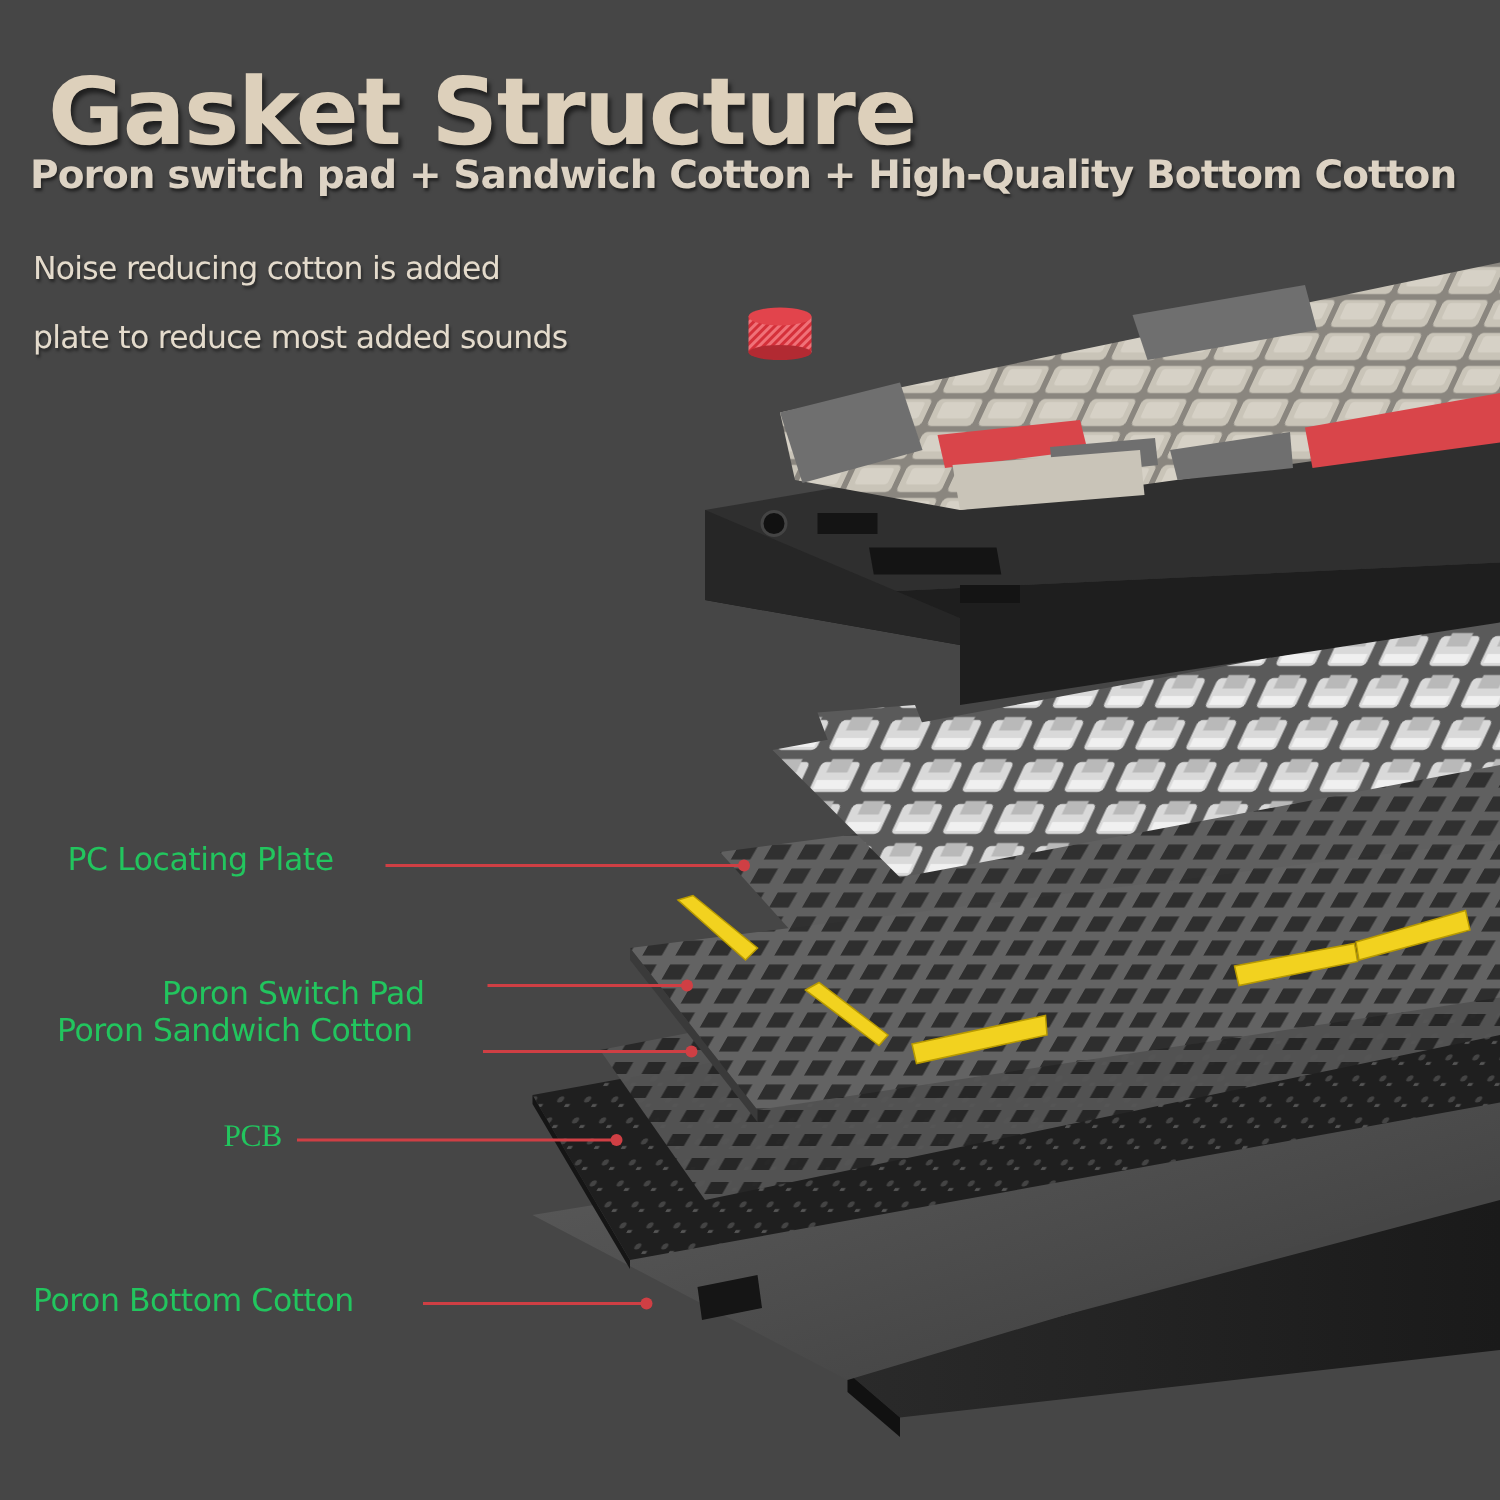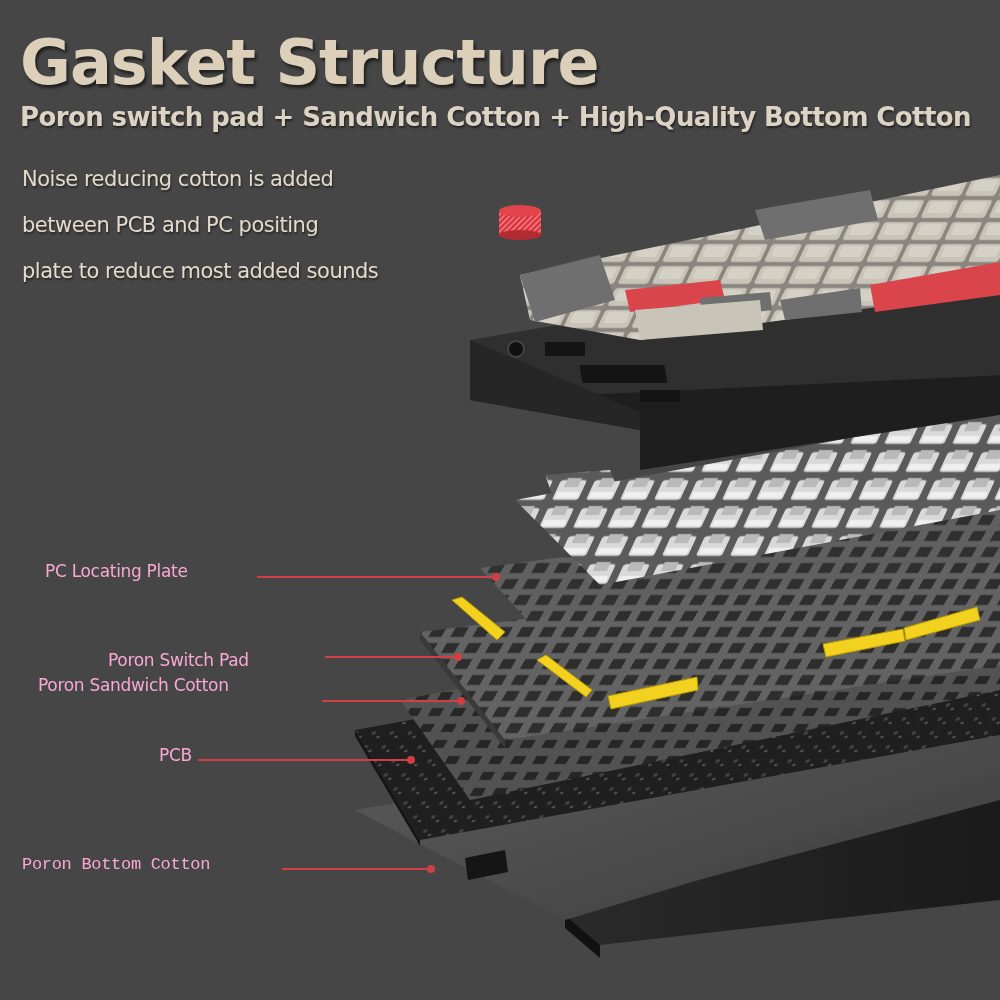--- a/index.html
+++ b/index.html
@@ -1,33 +1,32 @@
 <!DOCTYPE html>
 <html><head>
 <meta charset="utf-8">
 <style>
   html, body { margin: 0; padding: 0; }
   body { width: 1000px; height: 1000px; background: #464646; overflow: hidden; position: relative; font-family: "DejaVu Sans", sans-serif; }
-  .title { position: absolute; left: 16px; top: 22px; font-size: 62px; font-weight: bold; color: #ddd0bb; letter-spacing: -1px; text-shadow: 2px 3px 3px rgba(0,0,0,0.55); margin: 4px; }
+  .title { position: absolute; left: 16px; top: 22px; font-size: 62px; font-weight: bold; color: #ddd0bb; letter-spacing: -1px; text-shadow: 2px 3px 3px rgba(0,0,0,0.55); margin: 16px; }
   .subtitle { position: absolute; left: 20px; top: 102px; font-size: 26px; font-weight: bold; color: #ddd3c4; letter-spacing: -0.6px; text-shadow: 1px 2px 2px rgba(0,0,0,0.5); white-space: nowrap; }
   .desc { position: absolute; left: 22px; top: 156px; font-size: 21px; line-height: 46px; color: #e4dbcc; letter-spacing: -0.5px; text-shadow: 1px 2px 2px rgba(0,0,0,0.45); }
   .desc div { white-space: nowrap; }
   .art { position: absolute; left: 0; top: 0; width: 1000px; height: 1000px; }
-  .label { position: absolute; color: #f9a8d4; font-size: 17px; white-space: nowrap; letter-spacing: -0.3px; }
+  .label { position: absolute; color: #22c55e; font-size: 21px; white-space: nowrap; letter-spacing: -0.3px; }
   .leader { position: absolute; height: 2px; background: #cf3f44; }
   .leader::after { content: ""; position: absolute; right: -4px; top: -3px; width: 8px; height: 8px; border-radius: 50%; background: #cf3f44; }
 </style>
 </head>
 <body>
 
 <h1 class="title">Gasket Structure</h1>
 <div class="subtitle">Poron switch pad + Sandwich Cotton + High-Quality Bottom Cotton</div>
 <div class="desc">
   <div>Noise reducing cotton is added</div>
-  <div>between PCB and PC positing</div>
   <div>plate to reduce most added sounds</div>
 </div>
 
 <svg class="art" viewBox="0 0 1000 1000" xmlns="http://www.w3.org/2000/svg">
   <defs>
     <linearGradient id="bottomCase" x1="0" y1="0" x2="1" y2="0">
       <stop offset="0" stop-color="#2a2a2a"></stop>
         <stop offset="1" stop-color="#1a1a1a"></stop>
     </linearGradient>
     <linearGradient id="bottomCotton" x1="0" y1="0" x2="1" y2="1">
@@ -139,19 +138,19 @@
 </div>
 <div>
   <div class="label" style="left:38px; top:638px;margin-top:37px;">Poron Sandwich Cotton</div>
   <div class="leader" style="left:325px; top:656px; width:133px;"></div>
 </div>
 <div>
   <div class="label" style="left:108px; top:650px;">Poron Switch Pad</div>
   <div class="leader" style="left:322px; top:700px; width:139px;"></div>
 </div>
 <div>
-  <div class="label" style="left:159px; top:745px;">PCB</div>
+  <div class="label" style="left:149px; top:745px;font-family:Liberation Serif, serif;">PCB</div>
   <div class="leader" style="left:198px; top:759px; width:213px;"></div>
 </div>
 <div>
-  <div class="label" style="left:22px; top:855px;font-family:Liberation Mono, monospace;">Poron Bottom Cotton</div>
+  <div class="label" style="left:22px; top:855px;">Poron Bottom Cotton</div>
   <div class="leader" style="left:282px; top:868px; width:149px;"></div>
 </div>
 
 </body></html>

